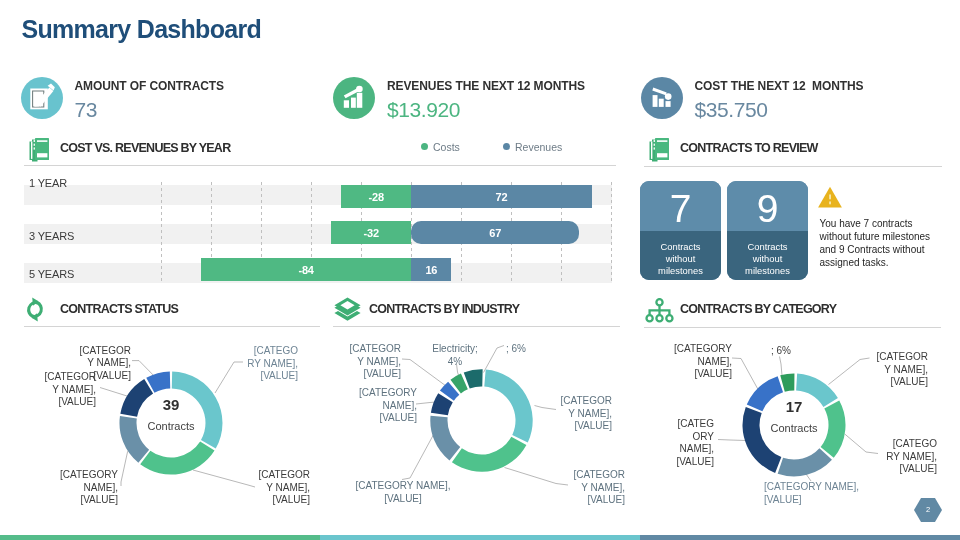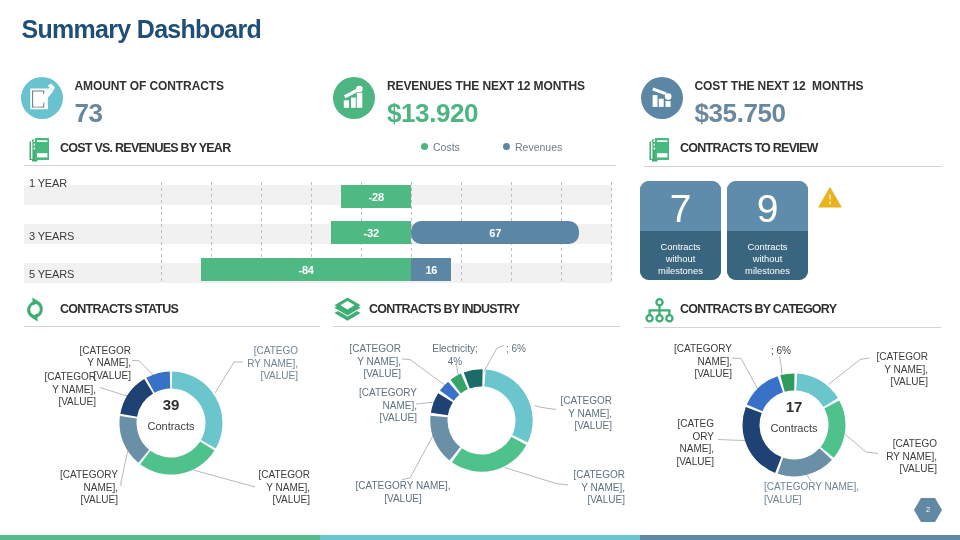--- a/index.html
+++ b/index.html
@@ -8,21 +8,21 @@
   .slide{position:absolute;left:0;top:0;width:960px;height:540px;}
   .abs{position:absolute;}
 
   
   #title{left:21.5px;top:15px;font-size:25px;font-weight:bold;color:#1F4E79;letter-spacing:-0.7px;}
 
   
   .kpi{position:absolute;top:77px;}
   .kpi .circ{position:absolute;left:0;top:0;width:42px;height:42px;border-radius:50%;}
   .kpi .lbl{position:absolute;left:54px;top:2px;font-size:12px;font-weight:bold;color:#313131;letter-spacing:-0.1px;white-space:pre;}
-  .kpi .val{position:absolute;left:54px;top:21px;font-size:26px;font-weight:bold;letter-spacing:-0.4px;white-space:pre;text-align:center;}
+  .kpi .val{position:absolute;left:54px;top:21px;font-size:21px;font-weight:normal;letter-spacing:-0.4px;white-space:pre;text-align:center;}
 
   
   .sech{position:absolute;}
   .sech .t{position:absolute;font-size:12.5px;font-weight:bold;color:#2E2E2E;letter-spacing:-0.75px;white-space:pre;}
   .sech .rule{position:absolute;height:1px;background:#D4D4D4;}
 
   
   .lgd{position:absolute;font-size:10.5px;color:#6E7C87;}
   .lgd i{display:inline-block;width:7px;height:7px;border-radius:50%;margin-right:5px;vertical-align:1px;}
 
@@ -147,20 +147,23 @@
     <div class="gl" style="left:561px;"></div>
     <div class="gl" style="left:611px;"></div>
 
     <div class="cat" style="top:177px;">1 YEAR</div>
     <div class="cat" style="top:229.5px;">3 YEARS</div>
     <div class="cat" style="top:268px;">5 YEARS</div>
 
     <div class="neg" style="left:341.2px;top:185px;width:70.1px;">
       <div class="bval">-28</div>
     </div>
+    <div class="pos" style="left:411.3px;top:185px;width:180.4px;">
+      <div class="bval">72</div>
+    </div>
 
     <div class="neg" style="left:331.1px;top:221.3px;width:80.2px;">
       <div class="bval">-32</div>
     </div>
     <div class="pos" style="left:411.3px;top:221.3px;width:167.8px;border-radius:10px;">
       <div class="bval">67</div>
     </div>
 
     <div class="neg" style="left:200.9px;top:258.2px;width:210.4px;">
       <div class="bval">-84</div>
@@ -204,20 +207,24 @@
 without
 milestones</div>
   </div>
   <div class="abs" style="left:818px;top:186px;">
     <svg width="25" height="23" viewBox="0 0 25 23">
       <path d="M12.0 0.7 L23.9 21.5 L0.1 21.5 Z" fill="#E8B31E"></path>
       <rect x="11.2" y="8.2" width="1.7" height="5.4" rx="0.8" fill="#F6EBB8"></rect>
       <rect x="11.2" y="15.2" width="1.7" height="3.4" rx="0.8" fill="#F6EBB8"></rect>
     </svg>
   </div>
+  <div id="warntxt">You have 7 contracts
+without future milestones
+and 9 Contracts without
+assigned tasks.</div>
 
   <div class="sech" style="left:24px;top:297px;width:296px;">
     <div class="abs" style="left:0px;top:0.3px;">
       <svg width="22" height="25" viewBox="0 0 22 25">
         <g fill="#3EAE74">
           <path d="M13.9 4.0 A9.1 9.1 0 0 0 8.6 21.3 L9.8 17.9 A5.6 5.6 0 0 1 13.0 7.2 Z"></path>
           <path d="M8.2 0.6 L14.4 4.2 L9.0 8.8 Z"></path>
           <path d="M8.1 21.0 A9.1 9.1 0 0 0 13.4 3.7 L12.2 7.1 A5.6 5.6 0 0 1 9.0 17.8 Z"></path>
           <path d="M13.8 24.4 L7.6 20.8 L13.0 16.2 Z"></path>
         </g>

